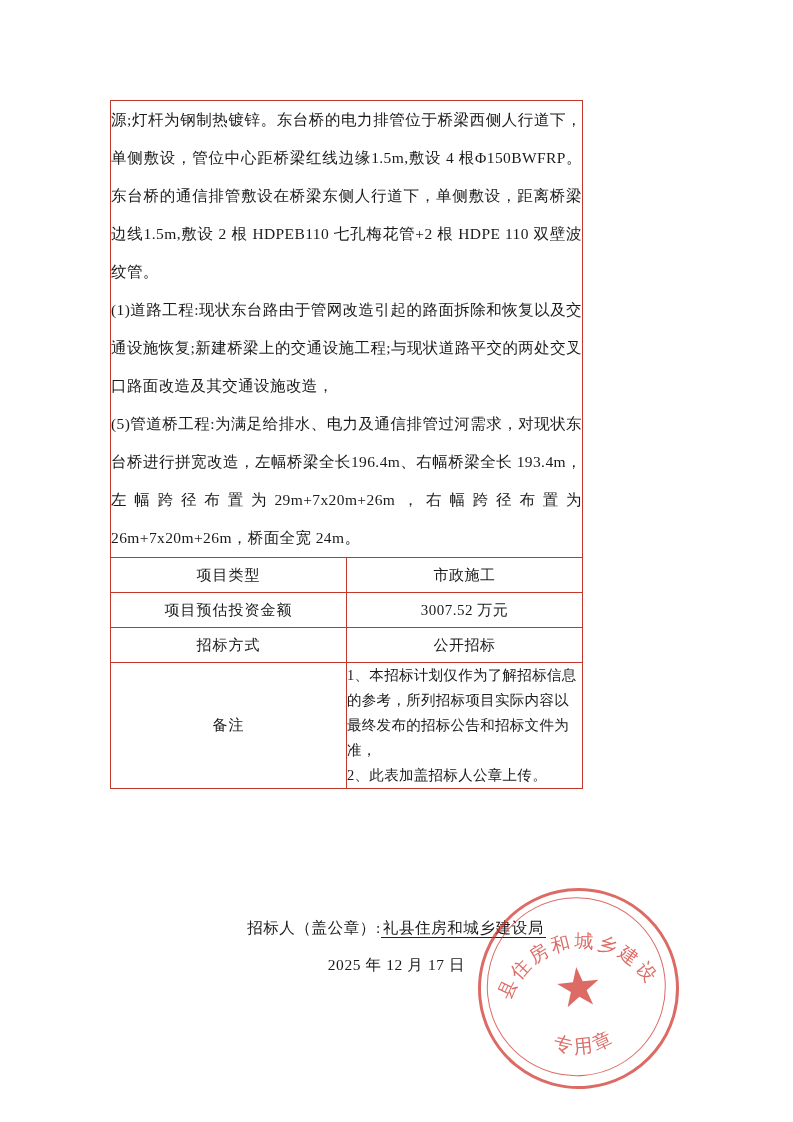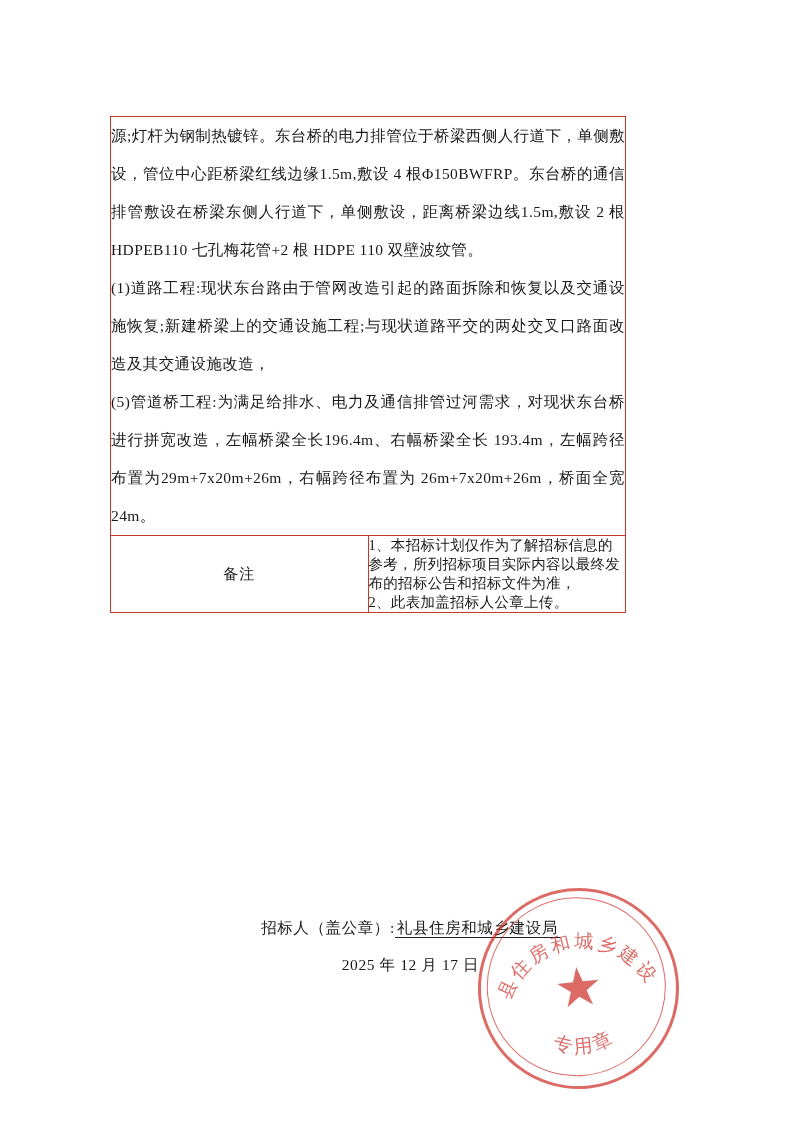--- a/index.html
+++ b/index.html
@@ -17,22 +17,22 @@
   }
   .page {
     position: absolute;
     left: 0; top: 0;
     width: 793px;
     height: 1122px;
   }
   .doc-table {
     position: absolute;
     left: 110px;
-    top: 116px;
-    width: 516px;
+    top: 100px;
+    width: 473px;
     border-collapse: collapse;
     table-layout: fixed;
   }
   .doc-table td {
     border: 1px solid #c0392b;
     padding: 0;
     vertical-align: middle;
   }
   .col-label { width: 184px; }
   .col-value { width: 389px; }
@@ -58,29 +58,29 @@
   }
   .value-cell {
     text-align: center;
     font-size: 15px;
     letter-spacing: 0.5px;
     height: 34px;
   }
   .note-cell {
     text-align: left;
     font-size: 14.5px;
-    line-height: 19px;
+    line-height: 25px;
     padding: 8px 12px 10px 12px;
     letter-spacing: 0.3px;
   }
   .note-line { margin: 0; }
 
   .sign-block {
     position: absolute;
-    left: 124px;
+    left: 110px;
     top: 918px;
     width: 573px;
     text-align: center;
     font-size: 15.5px;
     letter-spacing: 0.6px;
   }
   .sign-line1 {
     margin: 0 0 16px 0;
   }
   .sign-underline {
@@ -140,23 +140,35 @@
   <table class="doc-table">
     <tbody>
       <tr>
         <td class="para-cell" colspan="2">
           <p class="para">源;灯杆为钢制热镀锌。东台桥的电力排管位于桥梁西侧人行道下，单侧敷设，管位中心距桥梁红线边缘1.5m,敷设 4 根Φ150BWFRP。东台桥的通信排管敷设在桥梁东侧人行道下，单侧敷设，距离桥梁边线1.5m,敷设 2 根 HDPEB110 七孔梅花管+2 根 HDPE 110 双壁波纹管。</p>
           <p class="para">(1)道路工程:现状东台路由于管网改造引起的路面拆除和恢复以及交通设施恢复;新建桥梁上的交通设施工程;与现状道路平交的两处交叉口路面改造及其交通设施改造，</p>
           <p class="para">(5)管道桥工程:为满足给排水、电力及通信排管过河需求，对现状东台桥进行拼宽改造，左幅桥梁全长196.4m、右幅桥梁全长 193.4m，左幅跨径布置为29m+7x20m+26m，右幅跨径布置为 26m+7x20m+26m，桥面全宽 24m。</p>
         </td>
       </tr>
 
-
-
-
+      <tr>
+        <td class="label-cell col-label">项目类型</td>
+        <td class="value-cell col-value">市政施工</td>
+      </tr>
+
+      <tr>
+        <td class="label-cell col-label">项目预估投资金额</td>
+        <td class="value-cell col-value">3007.52 万元</td>
+      </tr>
+
+
+      <tr>
+        <td class="label-cell col-label">招标方式</td>
+        <td class="value-cell col-value">公开招标</td>
+      </tr>
 
 
 
       <tr>
         <td class="label-cell col-label">备注</td>
         <td class="note-cell col-value">
           <p class="note-line">1、本招标计划仅作为了解招标信息的参考，所列招标项目实际内容以最终发布的招标公告和招标文件为准，</p>
           <p class="note-line">2、此表加盖招标人公章上传。</p>
         </td>
       </tr>

